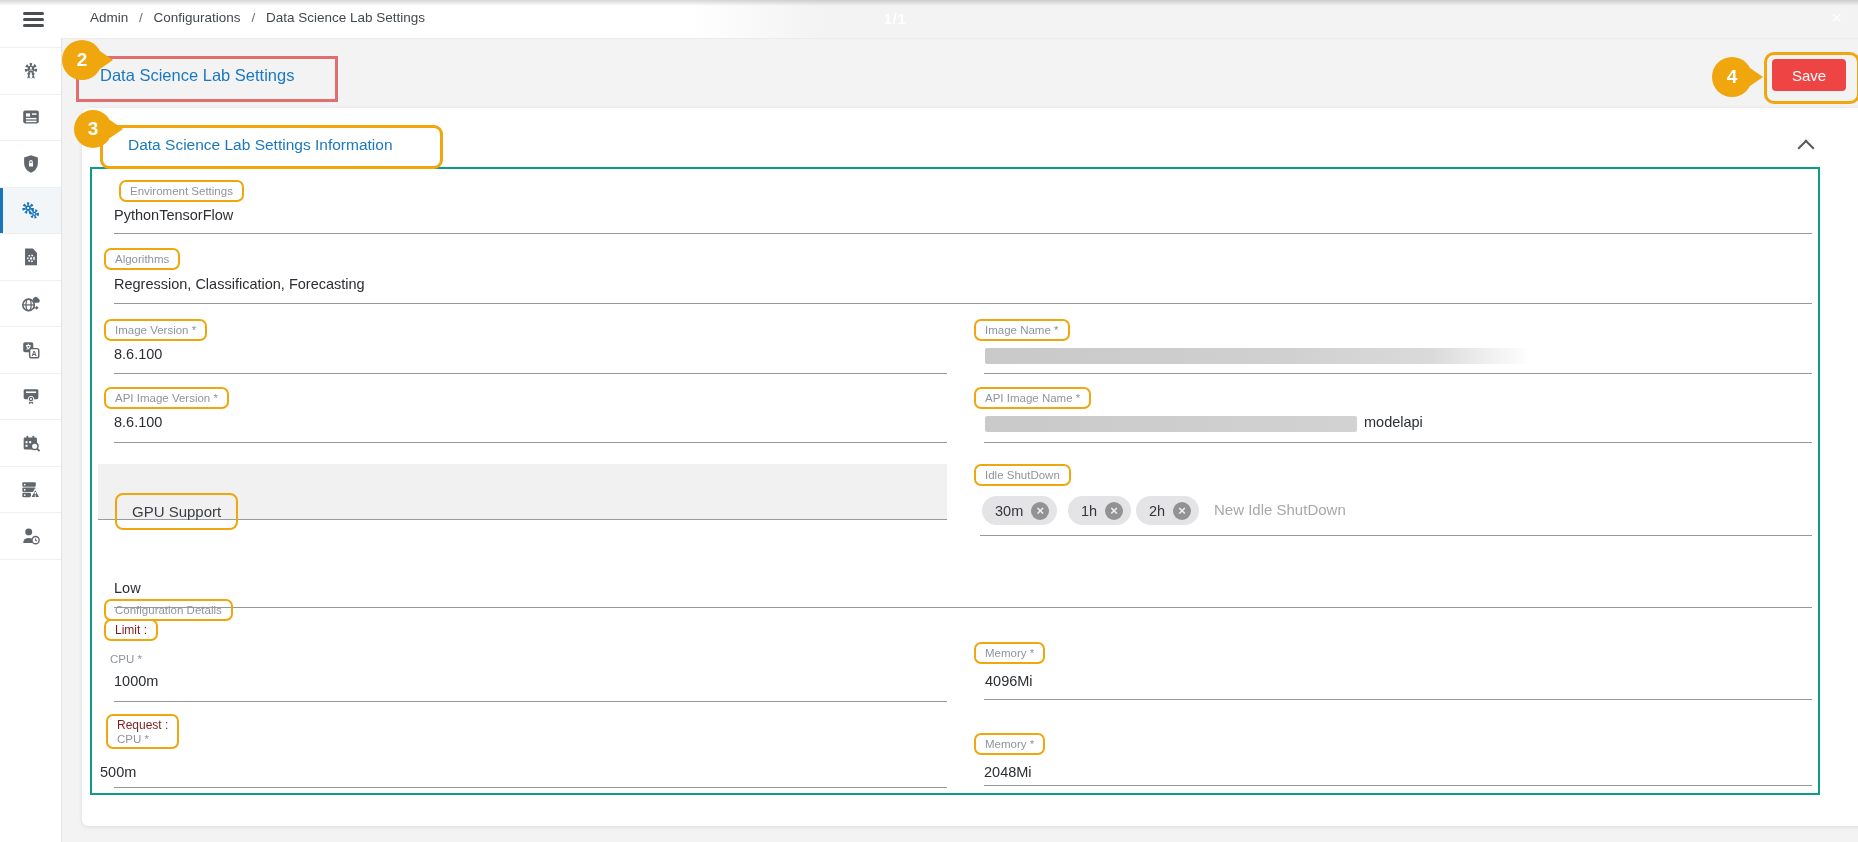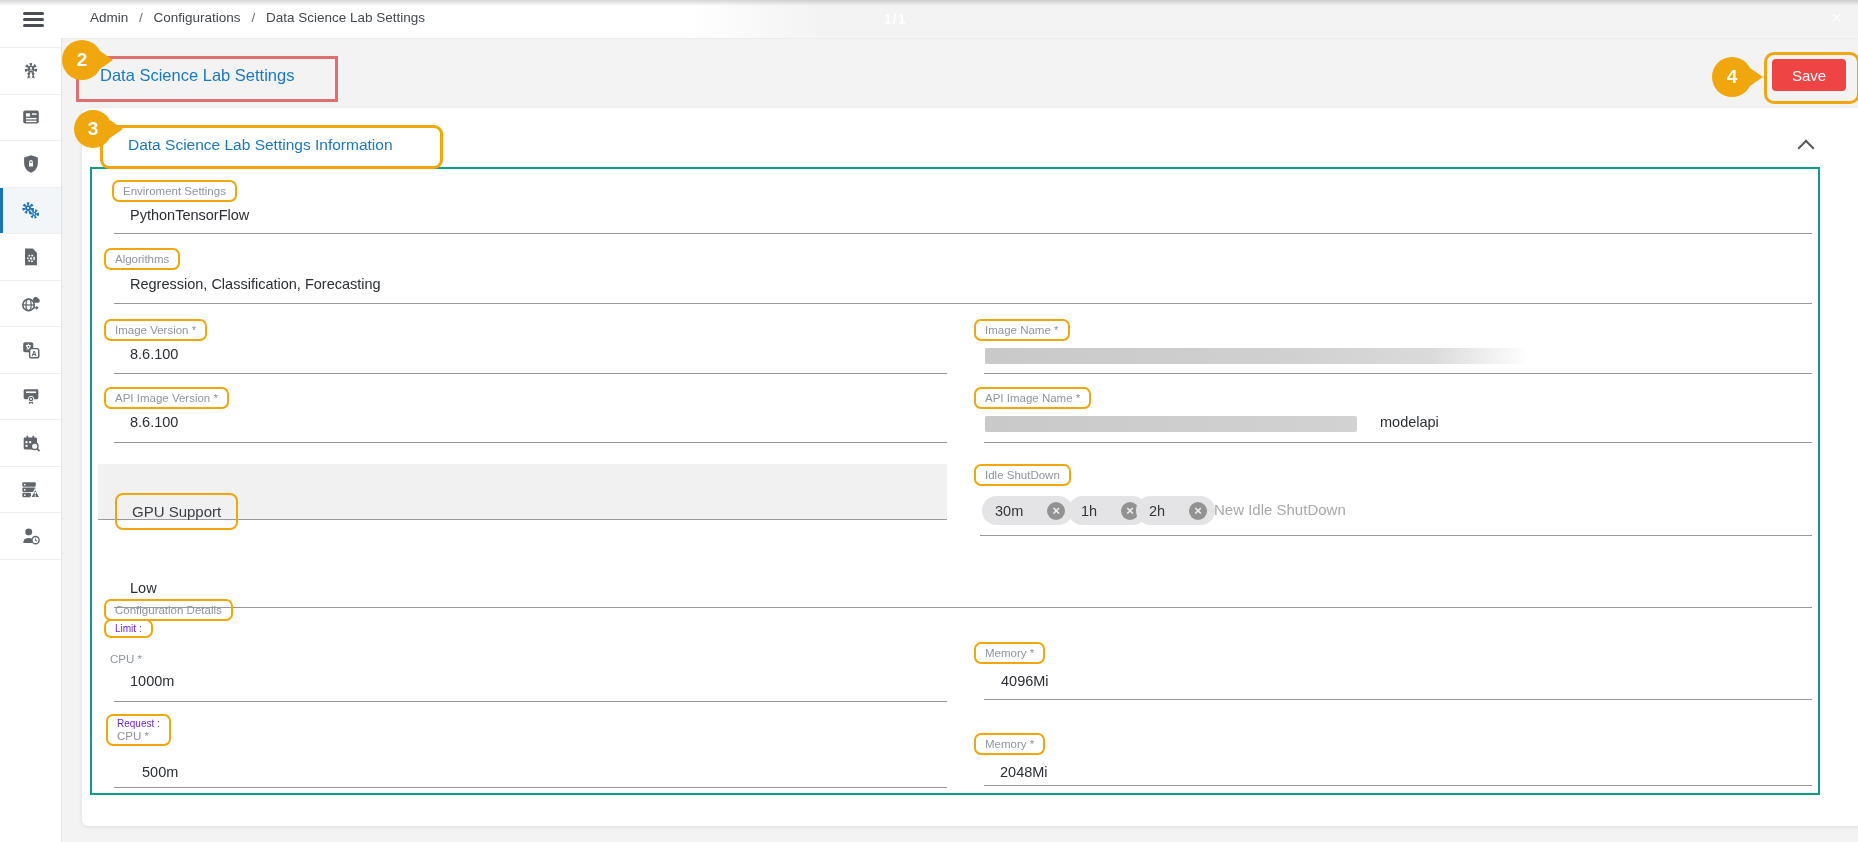--- a/index.html
+++ b/index.html
@@ -39,31 +39,31 @@
   .section-annot{position:absolute;left:18px;top:17px;width:337px;height:38px;border:3px solid #f0a70d;border-radius:9px;z-index:20;}
   .section-title{position:absolute;left:46px;top:28px;font-size:15.5px;color:#1b78bf;z-index:21;}
   .chevron{position:absolute;left:1718px;top:30px;width:12px;height:12px;cursor:pointer;}
   .chevron i{display:block;width:10px;height:10px;border-top:2.4px solid #55595e;border-right:2.4px solid #55595e;
              transform:rotate(-45deg);margin-top:4px;}
   .teal-region{position:absolute;left:8px;top:59px;width:1726px;height:624px;border:2.4px solid #0f9c84;z-index:5;}
   
   .lbl{position:absolute;border:2.4px solid #f0a70d;border-radius:7px;padding:3px 9px;font-size:11.5px;color:#8f949d;z-index:10;white-space:nowrap;}
   .plain-lbl{position:absolute;font-size:11.5px;color:#8f949d;}
   .grp{position:absolute;border:2.4px solid #f0a70d;border-radius:7px;padding:2px 9px;z-index:10;}
-  .grp .g1{font-size:10px;color:#6d28d9;}
+  .grp .g1{font-size:12px;color:#7f1d1d;}
   .grp .g2{font-size:11.5px;color:#8f949d;margin-top:1px;}
-  .val{position:absolute;font-size:14.5px;color:#2b2e33;margin-left:16px;}
+  .val{position:absolute;font-size:14.5px;color:#2b2e33;}
   .ul{position:absolute;height:1px;background:#979797;}
   .gray-block{position:absolute;background:#f1f1f2;border-bottom:1px solid #9a9a9a;}
   .gpu-annot{position:absolute;border:2.4px solid #f0a70d;border-radius:8px;padding:8px 15px;font-size:15px;color:#3a3f45;z-index:10;background:transparent;margin-top:24px;}
   .bar{position:absolute;height:16px;border-radius:2px;}
   .bar1{background:linear-gradient(90deg,#c9c9c9 0%,#d0d0d0 55%,#dadada 82%,rgba(222,222,222,0) 100%);}
   .bar2{background:linear-gradient(90deg,#c9c9c9 0%,#d2d2d2 100%);}
   .chip{position:absolute;height:29px;background:#e4e4e6;border-radius:15px;display:flex;align-items:center;
-        padding:0 8px 0 13px;font-size:14.5px;color:#33363a;gap:24px;}
+        padding:0 8px 0 13px;font-size:14.5px;color:#33363a;gap:8px;}
   .chip .x{width:18px;height:18px;border-radius:50%;background:#929292;color:#efefef;font-size:13px;line-height:17px;
         text-align:center;cursor:pointer;font-weight:bold;}
   .placeholder{position:absolute;font-size:15px;color:#a8a8a8;cursor:text;}
 </style>
 </head>
 <body>
 
 <div class="header"></div>
 <div class="hamburger">
     <span></span>
@@ -230,21 +230,21 @@
 
 <div class="card">
   <div class="section-annot"></div>
   <div class="section-title">Data Science Lab Settings Information</div>
   <div class="chevron">
       <i></i>
     </div>
 
   <div class="teal-region">
 
-    <div class="lbl" style="left:20px;top:11px;">Enviroment Settings</div>
+    <div class="lbl" style="left:27px;top:11px;">Enviroment Settings</div>
     <div class="val" style="left:22px;top:38px;">PythonTensorFlow</div>
     <div class="ul" style="left:22px;top:64px;width:1698px;"></div>
 
     <div class="lbl" style="left:12px;top:79px;">Algorithms</div>
     <div class="val" style="left:22px;top:107px;">Regression, Classification, Forecasting</div>
     <div class="ul" style="left:22px;top:134px;width:1698px;"></div>
 
     <div class="lbl" style="left:12px;top:150px;">Image Version *</div>
     <div class="val" style="left:22px;top:177px;">8.6.100</div>
     <div class="ul" style="left:22px;top:204px;width:833px;"></div>
@@ -293,21 +293,21 @@
     <div class="ul" style="left:22px;top:532px;width:833px;"></div>
 
     <div class="lbl" style="left:882px;top:473px;">Memory *</div>
     <div class="val" style="left:893px;top:504px;">4096Mi</div>
     <div class="ul" style="left:892px;top:530px;width:828px;"></div>
 
     <div class="grp" style="left:14px;top:545px;">
       <div class="g1">Request :</div>
       <div class="g2">CPU *</div>
     </div>
-    <div class="val" style="left:34px;top:595px;text-align:center;">500m</div>
+    <div class="val" style="left:8px;top:595px;text-align:center;">500m</div>
     <div class="ul" style="left:22px;top:618px;width:833px;"></div>
 
     <div class="lbl" style="left:882px;top:564px;">Memory *</div>
     <div class="val" style="left:892px;top:595px;">2048Mi</div>
     <div class="ul" style="left:892px;top:616px;width:828px;"></div>
 
   </div>
 </div>
 
 <div class="badge" style="left:74px;top:110px;width:38px;height:38px;">3</div>

